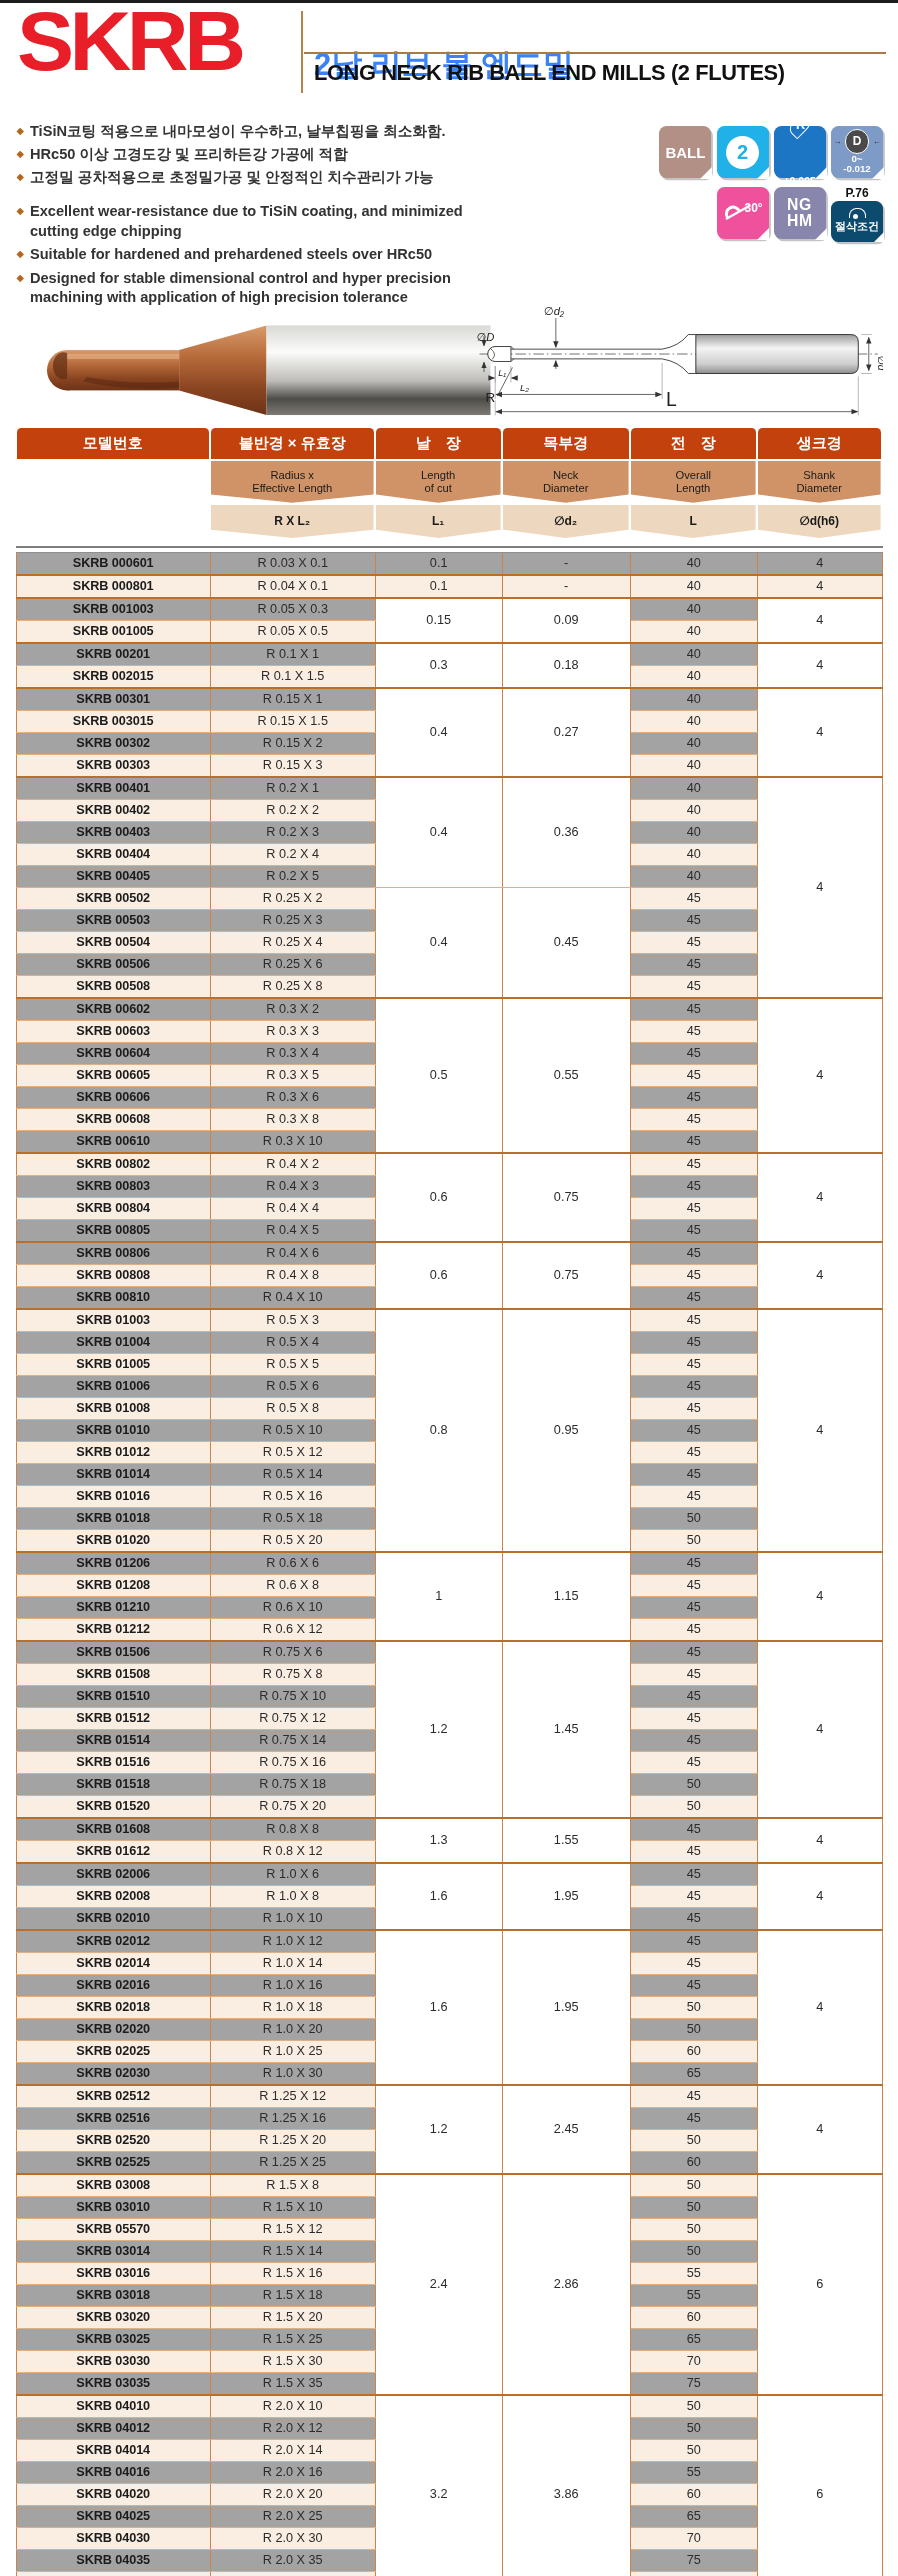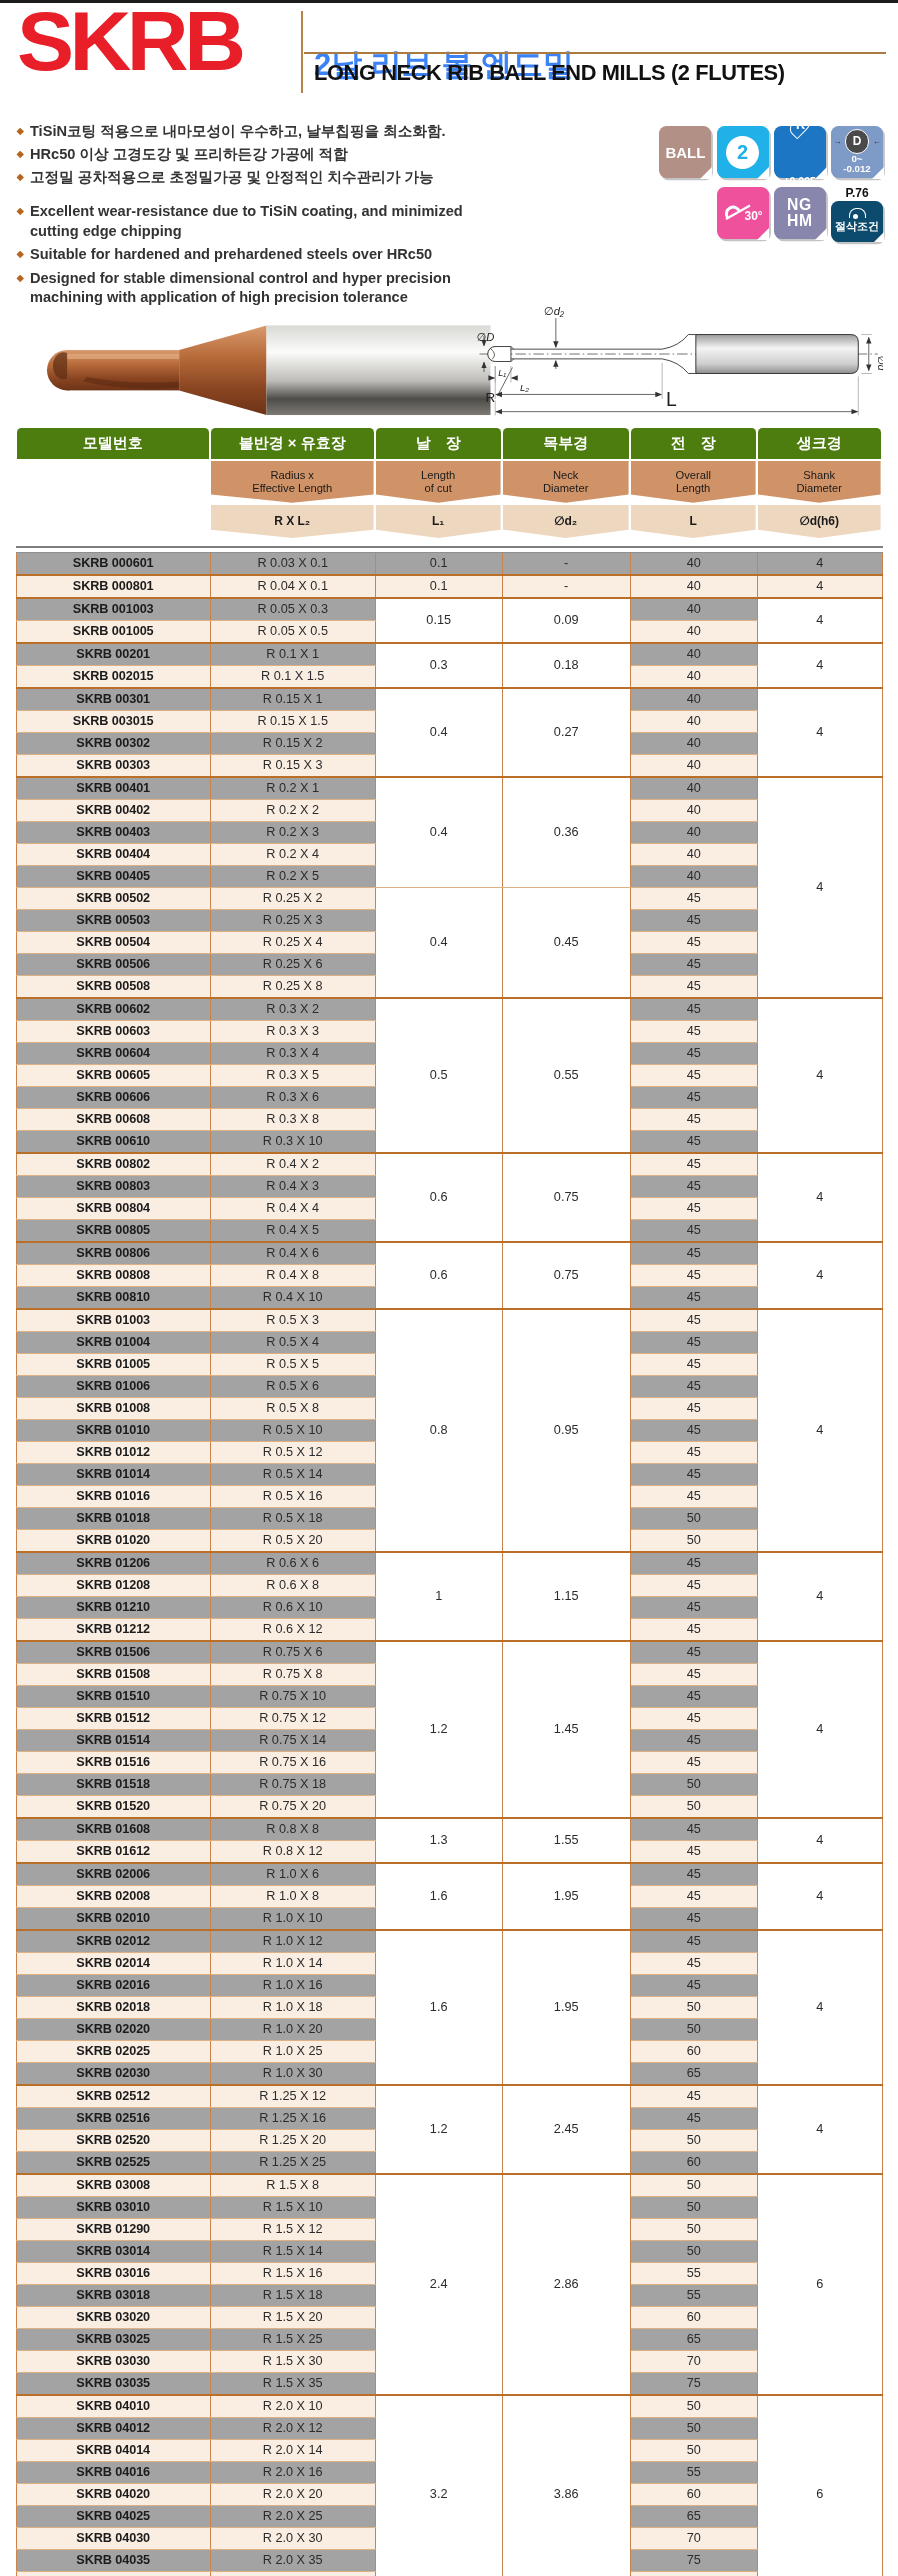--- a/index.html
+++ b/index.html
@@ -31,39 +31,39 @@
   .t-rad .drop{width:22.5px;height:22.5px;border:1.9px solid #fff;border-radius:50% 50% 50% 0;transform:rotate(-45deg);display:flex;align-items:center;justify-content:center;margin-bottom:2.2px;}
   .t-rad .drop span{transform:rotate(45deg);color:#fff;font-weight:900;font-size:12.7px;}
   .t-rad .sub{color:#fff;font-weight:800;font-size:10.5px;margin-top:40px;}
   .t-dia{background:#7e9bc8;}
   .t-dia .dcirc{width:22.5px;height:22.5px;background:#4a4a4a;border:1.5px solid #fff;border-radius:50%;color:#fff;font-weight:900;font-size:12px;display:flex;align-items:center;justify-content:center;}
   .t-dia .darr{position:absolute;top:10.5px;font-size:8.2px;color:#222;font-weight:700;}
   .t-dia .dl{left:2.2px;} .t-dia .dr{right:2.2px;}
   .t-dia .sub{color:#fff;font-weight:800;font-size:9.7px;line-height:1.1;text-align:center;}
   .t-helix{background:#f0519c;}
   .t-helix svg{position:absolute;left:6px;top:7.5px;}
-  .t-helix .deg{position:absolute;right:6px;bottom:16px;color:#fff;font-weight:900;font-size:12px;}
+  .t-helix .deg{position:absolute;right:6px;bottom:24px;color:#fff;font-weight:900;font-size:12px;}
   .t-grade{background:#8886ad;}
   .t-grade .big{font-size:15.7px;line-height:1.05;letter-spacing:0.7px;}
   .cutcond-wrap{display:flex;flex-direction:column;align-items:center;width:52px;}
   .cutcond-wrap .pref{font-size:12px;font-weight:800;color:#111;line-height:1;margin-bottom:1.5px;}
   .t-cut{background:#0c4a6e;width:52px;height:41px;border-radius:7.5px;box-shadow:1.9px 2.2px 0 #c4c4c4;position:relative;display:flex;flex-direction:column;align-items:center;justify-content:center;}
   .t-cut::after{content:'';position:absolute;right:-0.7px;bottom:-0.7px;width:0;height:0;border-style:solid;border-width:0 0 10.5px 10.5px;border-color:transparent transparent #fff transparent;}
   .t-cut .pic{width:15px;height:9px;border:1.9px solid #fff;border-bottom:none;border-radius:7.5px 7.5px 0 0;position:relative;}
   .t-cut .pic::after{content:'';position:absolute;left:3px;top:5.2px;width:5.2px;height:5.2px;background:#fff;border-radius:50%;}
   .t-cut .lbl{color:#fff;font-weight:800;font-size:11px;margin-top:1.5px;}
   
   .imgrow{position:relative;margin:7.5px 15px 0 15px;height:120px;}
   .photo{position:absolute;left:22.5px;top:6px;}
   .diagram{position:absolute;right:0px;top:0px;}
   
   .thead{display:grid;grid-template-columns:194px 165px 127px 128px 127px 125px;margin:4.5px 0 0 15.7px;width:867px;}
   .hcol{display:flex;flex-direction:column;padding:0 1.1px;}
   .band{margin-bottom:2.2px;}
-  .band-ko{background:#4d7c0f;color:#fff;font-weight:800;font-size:15px;height:31px;display:flex;align-items:center;justify-content:center;border-radius:4.5px 4.5px 0 0;}
+  .band-ko{background:#c2410c;color:#fff;font-weight:800;font-size:15px;height:31px;display:flex;align-items:center;justify-content:center;border-radius:4.5px 4.5px 0 0;}
   .band-en{background:#cf9367;color:#1a1a1a;font-size:11.2px;height:42px;display:flex;flex-direction:column;align-items:center;justify-content:center;line-height:1.15;clip-path:polygon(0 0,100% 0,100% calc(100% - 8.2px),50% 100%,0 calc(100% - 8.2px));}
   .band-sym{background:#eed7bf;color:#1a1a1a;font-weight:700;font-size:12px;height:33px;display:flex;align-items:center;justify-content:center;clip-path:polygon(0 0,100% 0,100% calc(100% - 8.2px),50% 100%,0 calc(100% - 8.2px));}
   .modelno-tile{background:#f2dfcb;color:#1a1a1a;font-size:12px;height:77px;display:flex;align-items:center;justify-content:center;clip-path:polygon(0 0,100% 0,100% calc(100% - 9.7px),50% 100%,0 calc(100% - 9.7px));}
   .table-top-rule{width:867px;margin:6px 0 0 15.7px;height:3.7px;border-top:2.2px solid #7d7d7d;border-bottom:0.7px solid #8f8f8f;background:#fff;}
   
   table.spec{border-collapse:collapse;table-layout:fixed;width:867px;margin:0 0 0 15.7px;border-left:1.1px solid #c9834b;border-right:1.1px solid #c9834b;border-bottom:3px solid #b96f28;}
   table.spec td{height:21px;padding:0;text-align:center;vertical-align:middle;font-size:12.7px;color:#2b2b2b;border-right:1.1px solid #c9834b;border-bottom:0.7px solid #ddb183;}
   table.spec td.m{font-weight:800;color:#1c1c1c;letter-spacing:-0.1px;}
   tr.w{background:#a3a3a3;} tr.p{background:#faeee3;}
   td.merged{background:#ffffff;}
@@ -724,21 +724,21 @@
         <td class="merged" rowspan="10">2.86</td>
         <td class="">50</td>
         <td class="merged" rowspan="10">6</td>
       </tr>
       <tr class="w">
         <td class="m">SKRB 03010</td>
         <td class="">R 1.5 X 10</td>
         <td class="">50</td>
       </tr>
       <tr class="p">
-        <td class="m">SKRB 01290</td>
+        <td class="m">SKRB 05570</td>
         <td class="">R 1.5 X 12</td>
         <td class="">50</td>
       </tr>
       <tr class="w">
         <td class="m">SKRB 03014</td>
         <td class="">R 1.5 X 14</td>
         <td class="">50</td>
       </tr>
       <tr class="p">
         <td class="m">SKRB 03016</td>

